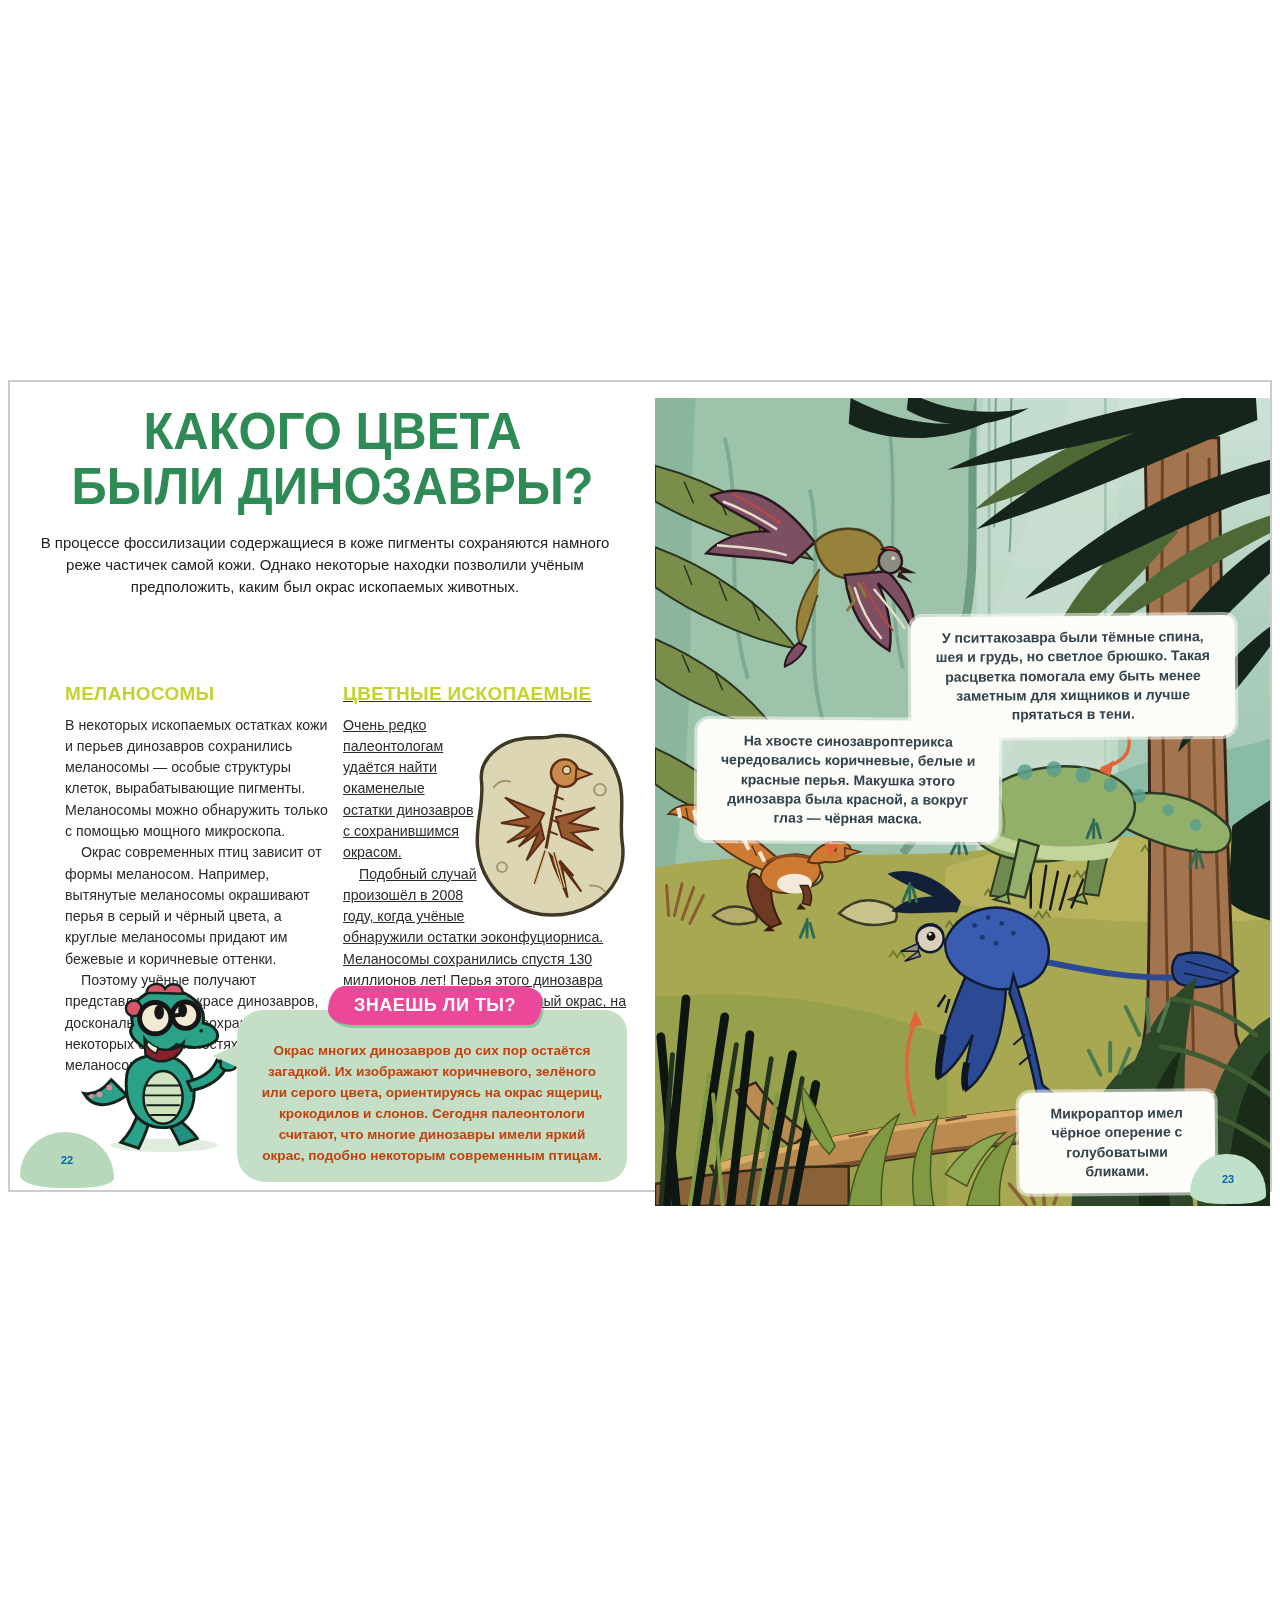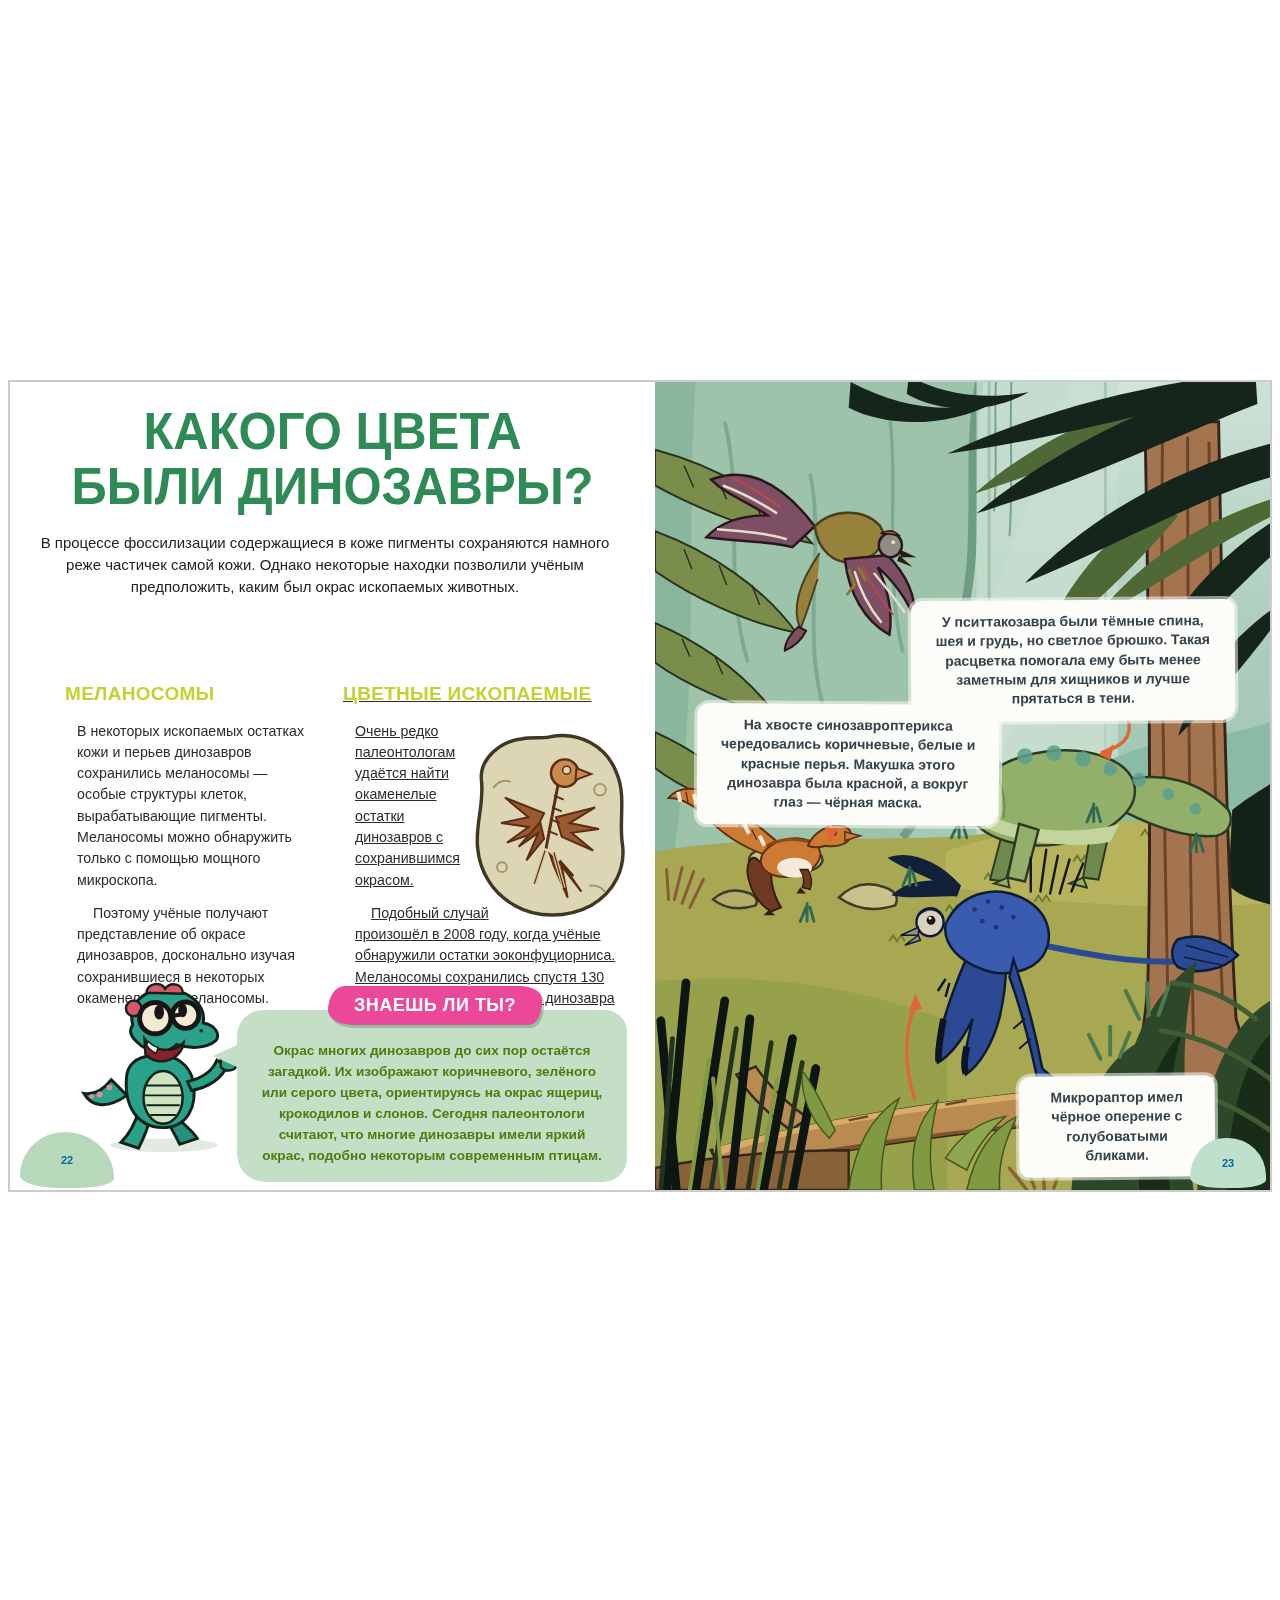--- a/index.html
+++ b/index.html
@@ -1,41 +1,41 @@
 <!DOCTYPE html>
 <html><head>
 <meta charset="utf-8">
 <style>
   html,body{margin:0;padding:0;background:#ffffff;}
   body{width:1280px;height:1600px;position:relative;font-family:"Liberation Sans","DejaVu Sans",sans-serif;-webkit-font-smoothing:antialiased;}
   .spread{position:absolute;left:8px;top:380px;width:1264px;height:812px;border:2px solid #cccccc;box-sizing:border-box;background:#fff;display:flex;}
   .page-left{position:relative;width:629px;height:100%;background:#ffffff;overflow:hidden;padding-left:32px;}
-  .page-right{position:relative;width:631px;height:100%;overflow:hidden;}
+  .page-right{position:relative;width:631px;height:100%;overflow:hidden;margin-top:16px;}
   .page-right svg.scene{position:absolute;left:0;top:0;width:100%;height:100%;display:block;}
 
   
   .title{position:absolute;top:22px;left:0;width:100%;margin:0;text-align:center;color:#2e8b55;font-weight:800;font-size:49px;line-height:1.12;letter-spacing:0px;}
   .title span{display:block;transform:scaleY(1.05);}
   .intro{position:absolute;top:150px;left:22px;width:586px;margin:0;text-align:center;font-size:15px;font-weight:400;line-height:1.45;color:#222;}
   .columns{position:absolute;top:298px;left:55px;width:564px;display:flex;gap:14px;}
   .col{color:#2b2b2b;font-size:14.2px;line-height:1.5;}
   .col1{width:264px;}
   .col2{width:286px;text-decoration:underline;}
-  .col p{margin:12px;}
+  .col p{margin:0;}
   .col p.ind{text-indent:16px;}
   .heading{margin:0 0 6px 0;font-size:19px;font-weight:800;color:#c3d230;letter-spacing:0.3px;}
   .fossil{float:right;width:158px;height:196px;margin:14px 0 2px 6px;shape-outside:ellipse(49% 48% at 55% 50%);}
   .fossil svg{width:100%;height:100%;display:block;}
 
   .know{position:absolute;top:596px;left:0;width:629px;height:190px;}
   .mascot{position:absolute;left:68px;top:2px;width:176px;height:176px;}
   .mascot svg{width:100%;height:100%;display:block;}
   .bubble{position:absolute;left:227px;top:32px;width:390px;min-height:118px;background:#c5dfc7;border-radius:26px 22px 24px 28px;padding:30px 24px 16px 24px;box-sizing:border-box;}
   .bubble:before{content:"";position:absolute;left:-24px;top:34px;width:0;height:0;border-style:solid;border-width:12px 26px 12px 0;border-color:transparent #c5dfc7 transparent transparent;}
-  .bubble p{margin:0;text-align:center;font-size:13.6px;font-weight:700;line-height:1.55;color:#4d7c0f;}
+  .bubble p{margin:0;text-align:center;font-size:13.6px;font-weight:700;line-height:1.55;color:#c2410c;}
   .badge{position:absolute;left:318px;top:8px;background:#ec4899;color:#ffffff;font-weight:800;font-size:18px;padding:9px 26px;border-radius:18px 24px 14px 26px/26px 14px 24px 16px;letter-spacing:0.5px;z-index:2;box-shadow:2px 3px 0 rgba(46,139,85,0.35);text-align:center;}
 
   .pn{position:absolute;font-size:11px;font-weight:700;color:#0369a1;display:flex;align-items:center;justify-content:center;}
   .pn22{left:10px;bottom:2px;width:94px;height:56px;background:#b7d8ba;border-radius:55% 60% 45% 50%/90% 95% 20% 25%;}
   .pn23{right:4px;bottom:2px;width:76px;height:50px;background:#bfe0cb;border-radius:55% 60% 45% 50%/95% 90% 20% 25%;text-align:right;}
 
   
   .callout{position:absolute;background:#fcfcf8;border-radius:12px 10px 14px 10px;padding:12px 16px;box-sizing:border-box;text-align:center;font-size:14px;font-weight:700;line-height:1.38;color:#33424b;box-shadow:0 0 0 3px rgba(252,252,248,0.55);}
   .c1{left:256px;top:218px;width:324px;transform:rotate(-0.4deg);}
   .c2{left:42px;top:322px;width:302px;transform:rotate(0.4deg);}
@@ -51,20 +51,21 @@
       <span>КАКОГО ЦВЕТА</span>
       <span>БЫЛИ ДИНОЗАВРЫ?</span>
     </h1>
 
     <p class="intro">В процессе фоссилизации содержащиеся в коже пигменты сохраняются намного реже частичек самой кожи. Однако некоторые находки позволили учёным предположить, каким был окрас ископаемых животных.</p>
 
     <div class="columns">
       <div class="col col1">
         <h2 class="heading">МЕЛАНОСОМЫ</h2>
         <p>В некоторых ископаемых остатках кожи и перьев динозавров сохранились меланосомы — особые структуры клеток, вырабатывающие пигменты. Меланосомы можно обнаружить только с помощью мощного микроскопа.</p>
+        <p class="ind">Окрас современных птиц зависит от формы меланосом. Например, вытянутые меланосомы окрашивают перья в серый и чёрный цвета, а круглые меланосомы придают им бежевые и коричневые оттенки.</p>
         <p class="ind">Поэтому учёные получают представление об окрасе динозавров, досконально изучая сохранившиеся в некоторых окаменелостях меланосомы.</p>
       </div>
 
       <div class="col col2">
         <h2 class="heading">ЦВЕТНЫЕ ИСКОПАЕМЫЕ</h2>
         <div class="fossil">
           <svg viewBox="0 0 160 200">
             <path d="M80,8 C110,2 138,18 148,45 C158,68 150,95 154,118 C157,142 146,166 122,180 C98,193 66,193 44,180 C22,168 8,146 6,120 C4,96 13,76 10,52 C8,30 30,12 52,10 C62,8 70,10 80,8 Z" fill="#ddd6b4" stroke="#3f3827" stroke-width="3.5"></path>
             <circle cx="131" cy="62" r="6" fill="none" stroke="#a09768" stroke-width="2"></circle>
             <circle cx="31" cy="141" r="5" fill="none" stroke="#a09768" stroke-width="2"></circle>

